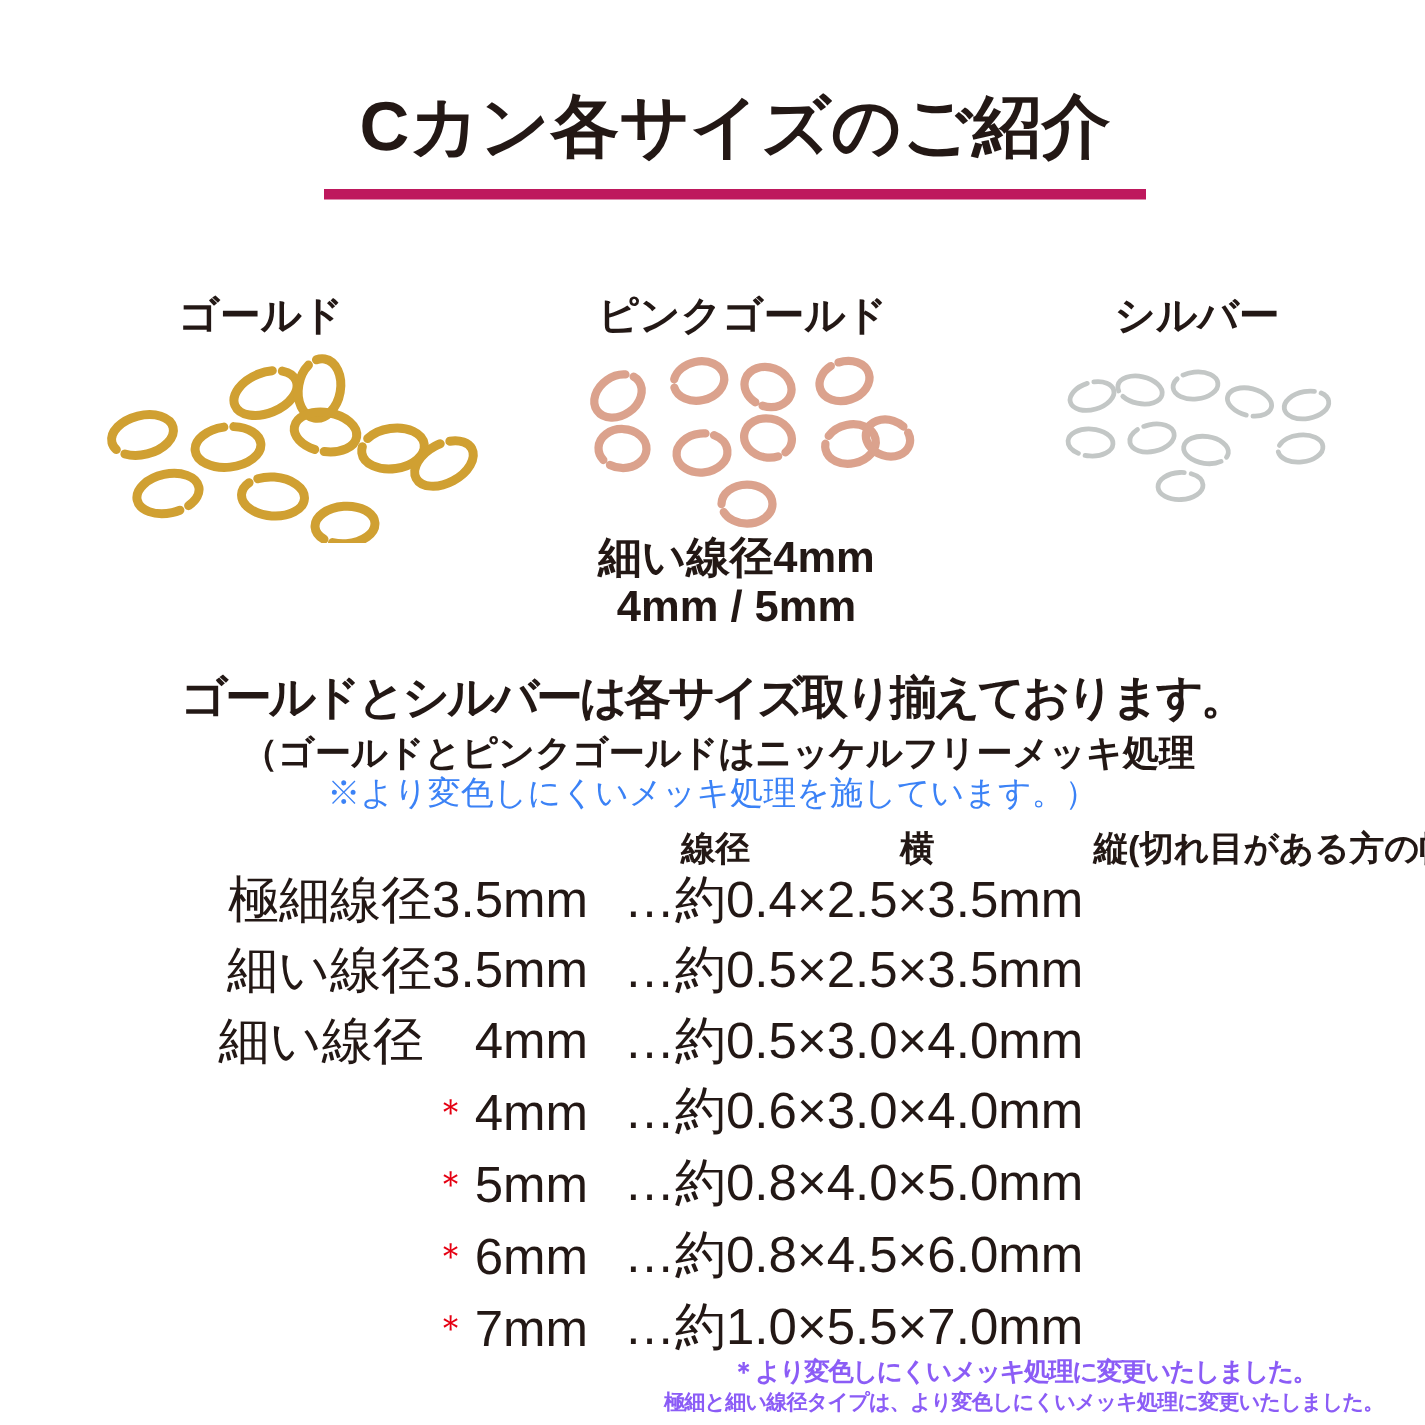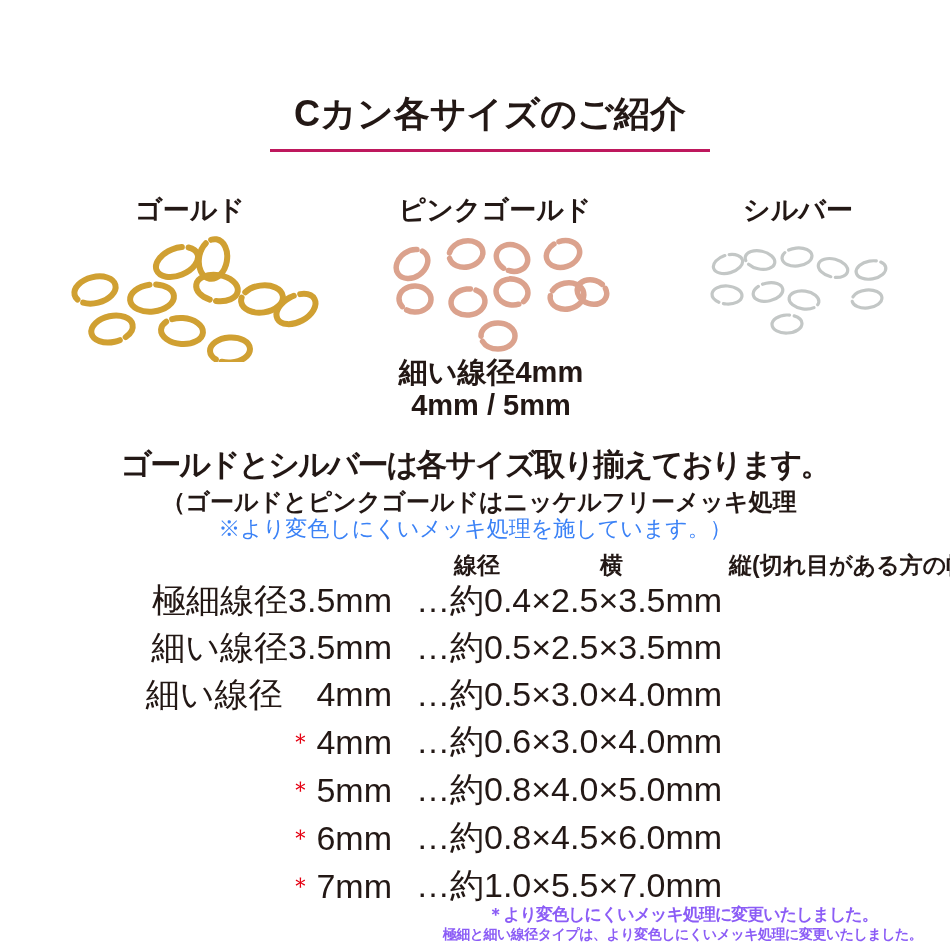--- a/index.html
+++ b/index.html
@@ -3,26 +3,26 @@
 <meta charset="utf-8">
 <style>
   html,body{margin:0;padding:0;background:#fff;}
   .canvas{
     position:relative;width:950px;height:950px;background:#ffffff;overflow:hidden;
     font-family:"Liberation Sans",sans-serif;color:#231815;
   }
   
   .title-wrap{position:absolute;top:54px;left:30px;width:920px;text-align:center;}
   .title{
-    display:inline-block;font-size:36px;font-weight:bold;letter-spacing:0px;
-    padding:0 24px 10px 24px;border-bottom:3px solid #be185d;white-space:nowrap;margin-top:36px;
+    display:inline-block;font-size:46px;font-weight:bold;letter-spacing:0px;
+    padding:0 24px 10px 24px;border-bottom:7px solid #be185d;white-space:nowrap;
   }
   
   .prod-label{position:absolute;top:192px;text-align:center;font-size:27px;font-weight:bold;}
-  .lab-gold{left:40px;width:300px;text-align:center;}
+  .lab-gold{left:24px;width:300px;text-align:center;}
   .lab-pink{left:342px;width:306px;}
   .lab-silver{left:650px;width:296px;}
   
   .rings{position:absolute;}
   .rings-gold{left:55px;top:232px;}
   .rings-pink{left:360px;top:224px;}
   .rings-silver{left:680px;top:238px;}
   
   .size-note{position:absolute;top:356px;left:16px;width:950px;text-align:center;
     font-size:29px;font-weight:bold;line-height:33px;}

